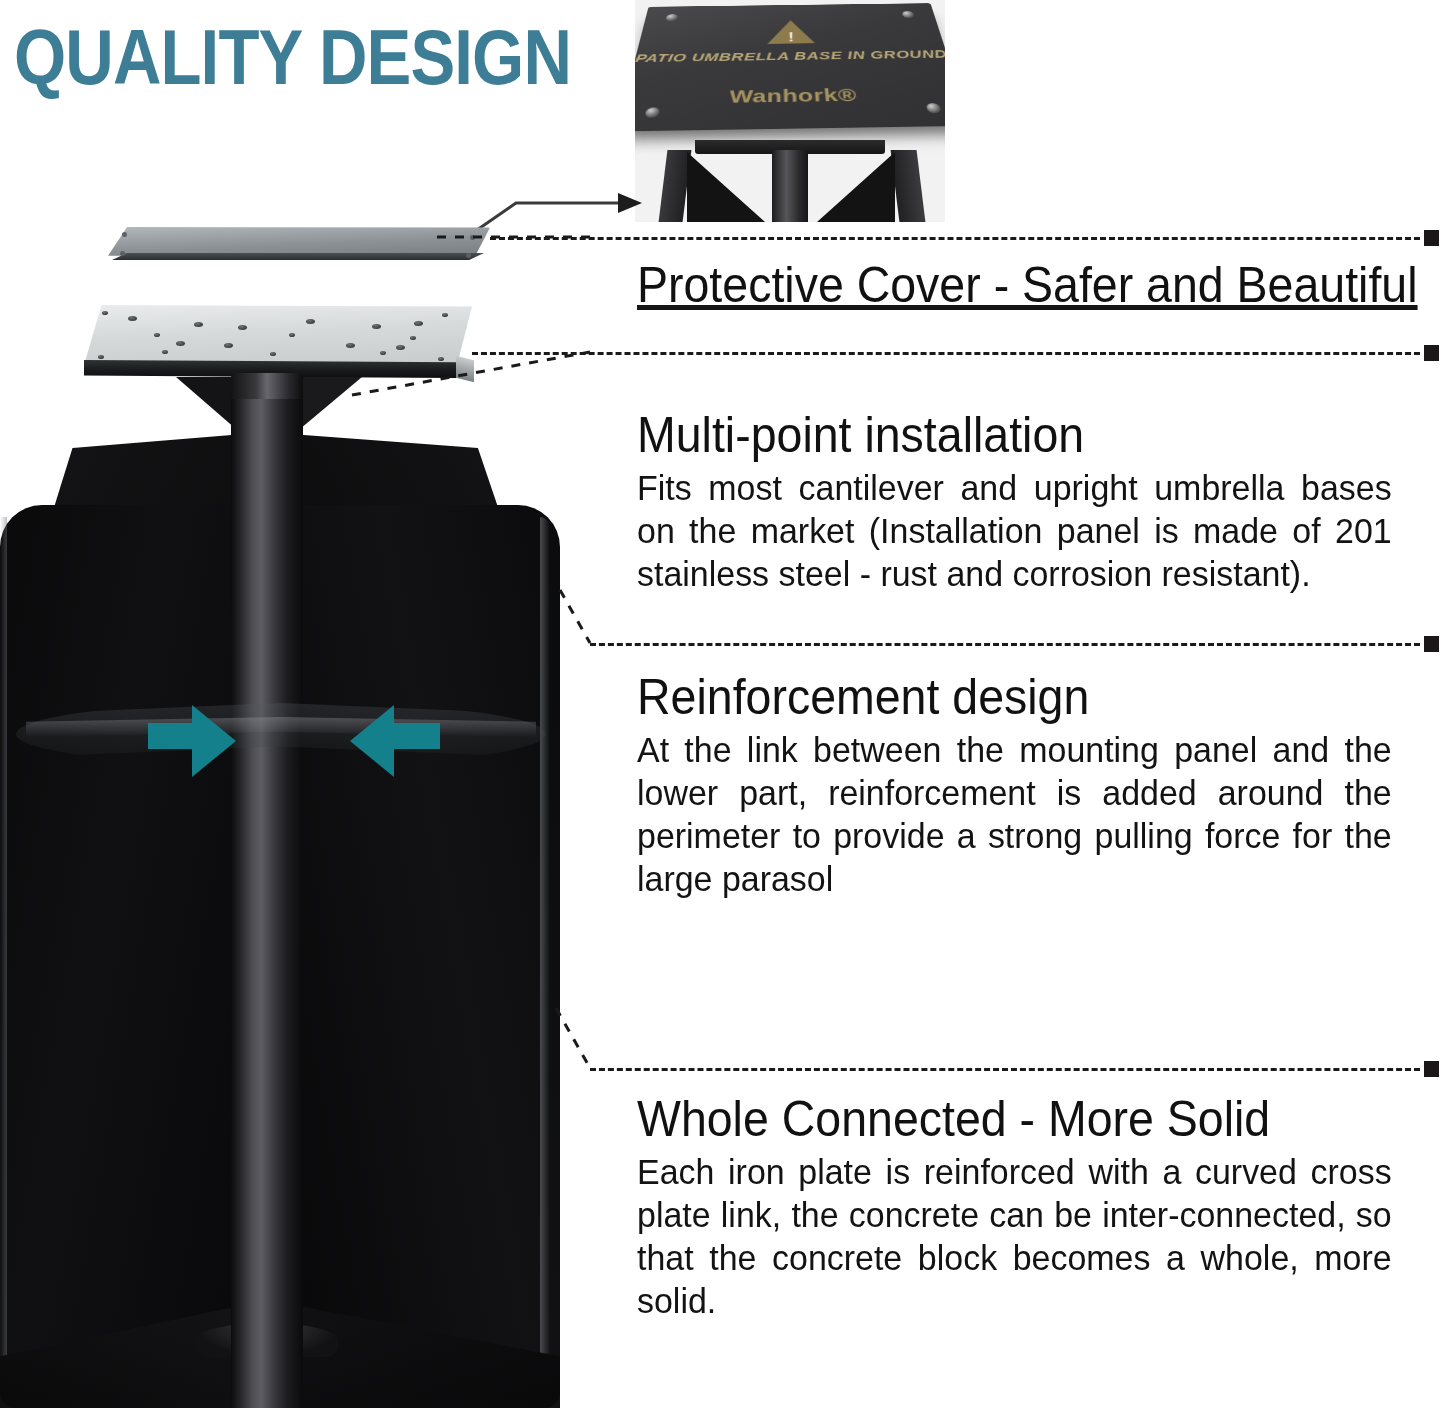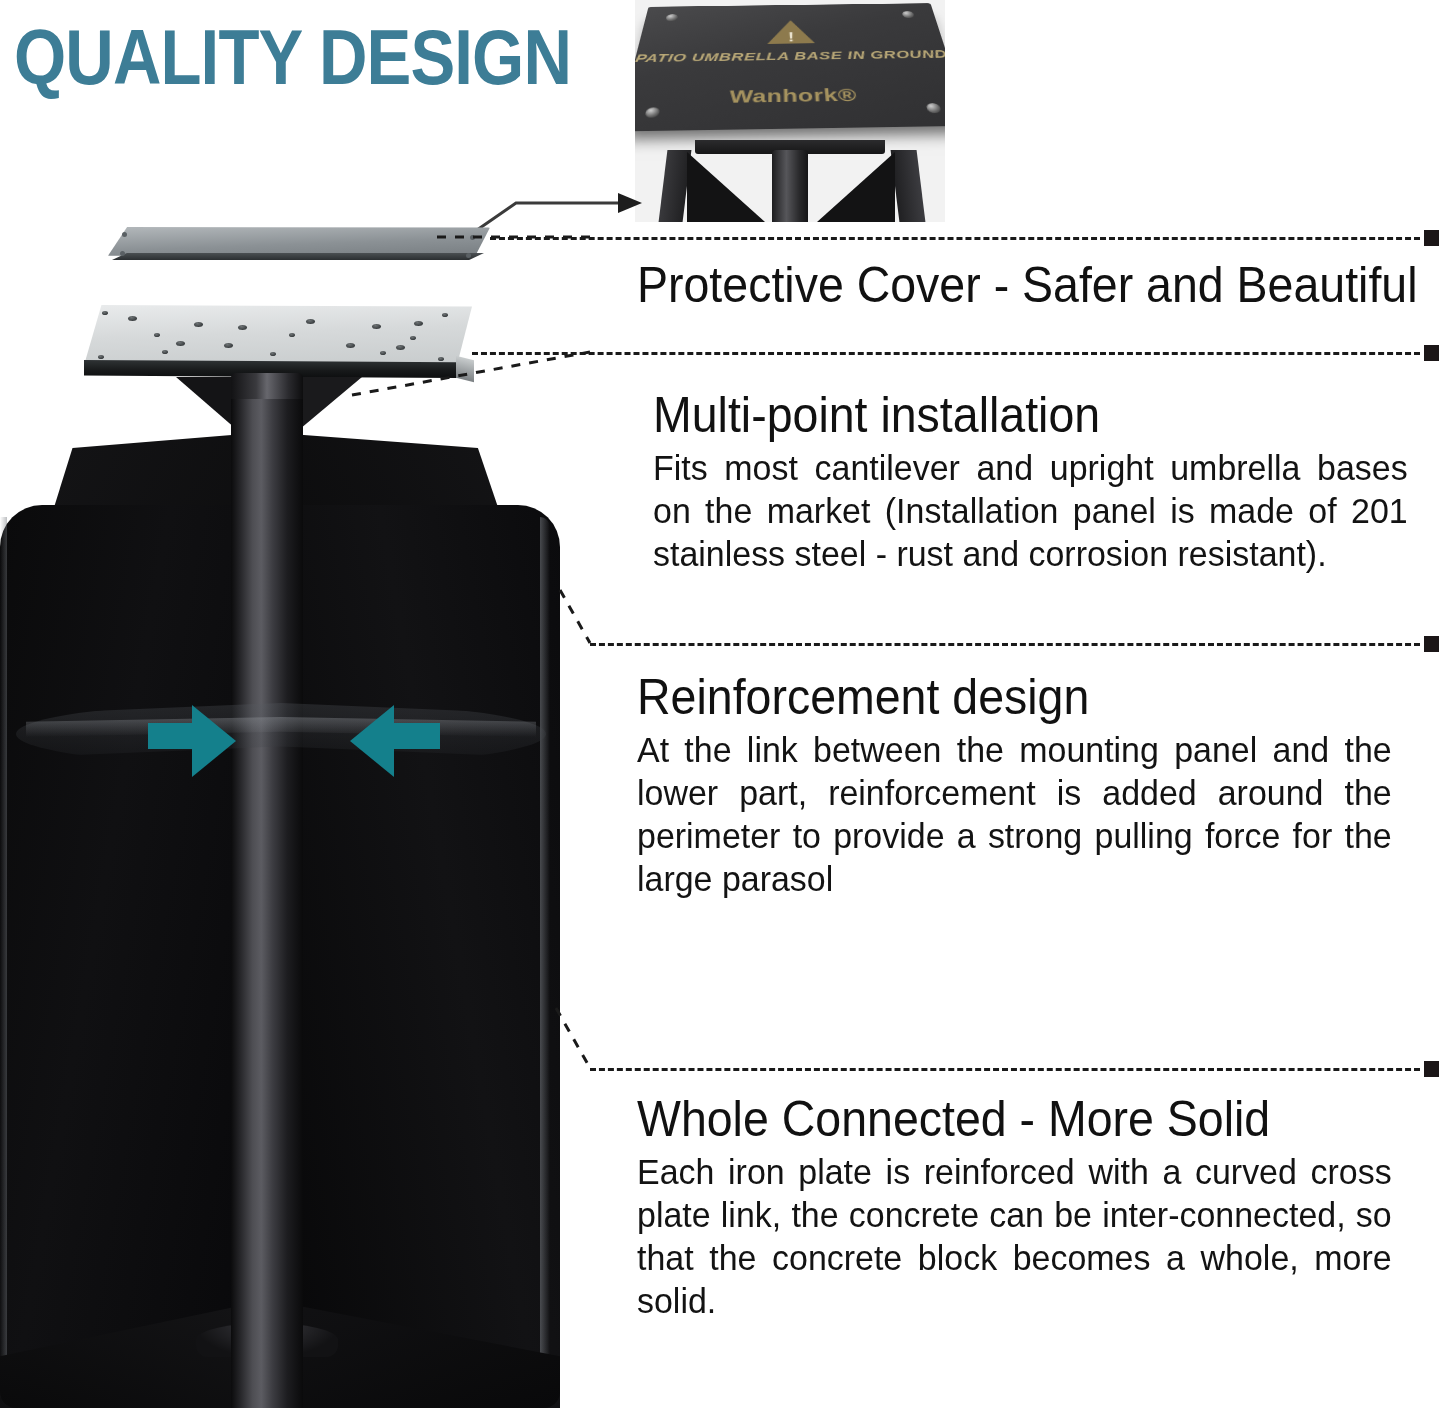--- a/index.html
+++ b/index.html
@@ -498,25 +498,25 @@
 
 <div class="divider" style="left:472px; top:352px; width:948px;"></div>
 <div class="end-marker" style="left:1424px; top:345px;"></div>
 
 <div class="divider" style="left:590px; top:643px; width:830px;"></div>
 <div class="end-marker" style="left:1424px; top:636px;"></div>
 
 <div class="divider" style="left:590px; top:1068px; width:830px;"></div>
 <div class="end-marker" style="left:1424px; top:1061px;"></div>
 
-<div class="feature" style="top:258px;">
+<div class="feature" style="top:258px;text-decoration:underline;">
   <h2>Protective Cover - Safer and Beautiful</h2>
 </div>
 
-<div class="feature" style="top:388px;margin-left:16px;">
+<div class="feature" style="top:408px;">
   <h2>Multi-point installation</h2>
   <p>Fits most cantilever and upright umbrella bases on the market (Installation panel is made of 201 stainless steel - rust and corrosion resistant).</p>
 </div>
 
 <div class="feature" style="top:670px;">
   <h2>Reinforcement design</h2>
   <p>At the link between the mounting panel and the lower part, reinforcement is added around the perimeter to provide a strong pulling force for the large parasol</p>
 </div>
 
 <div class="feature" style="top:1092px;">

